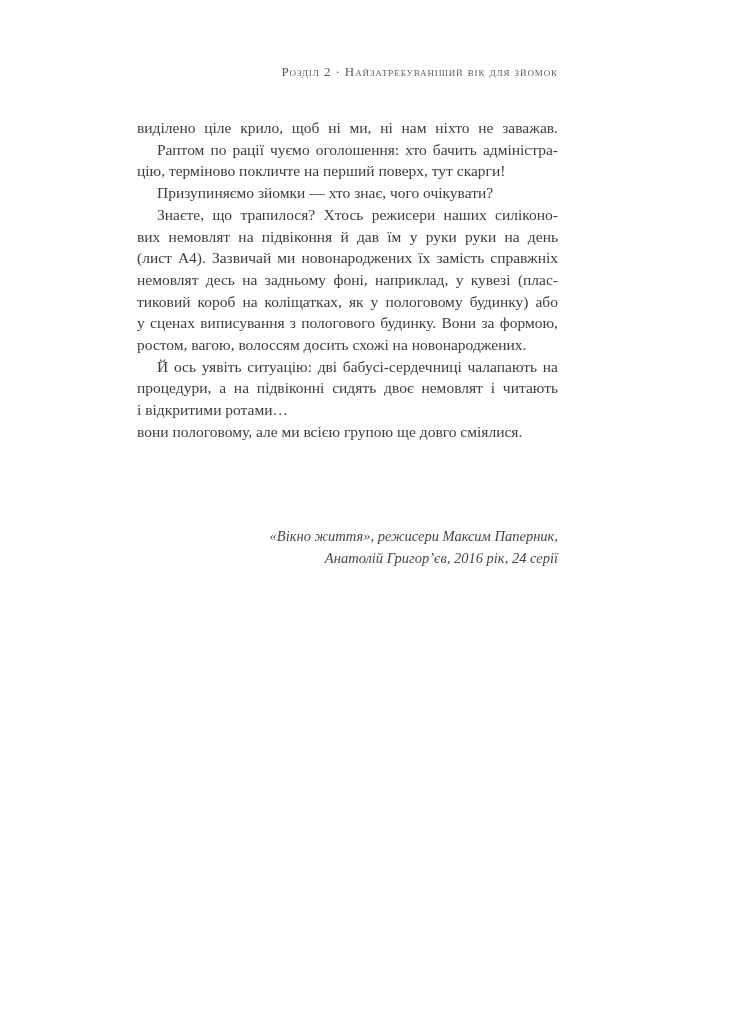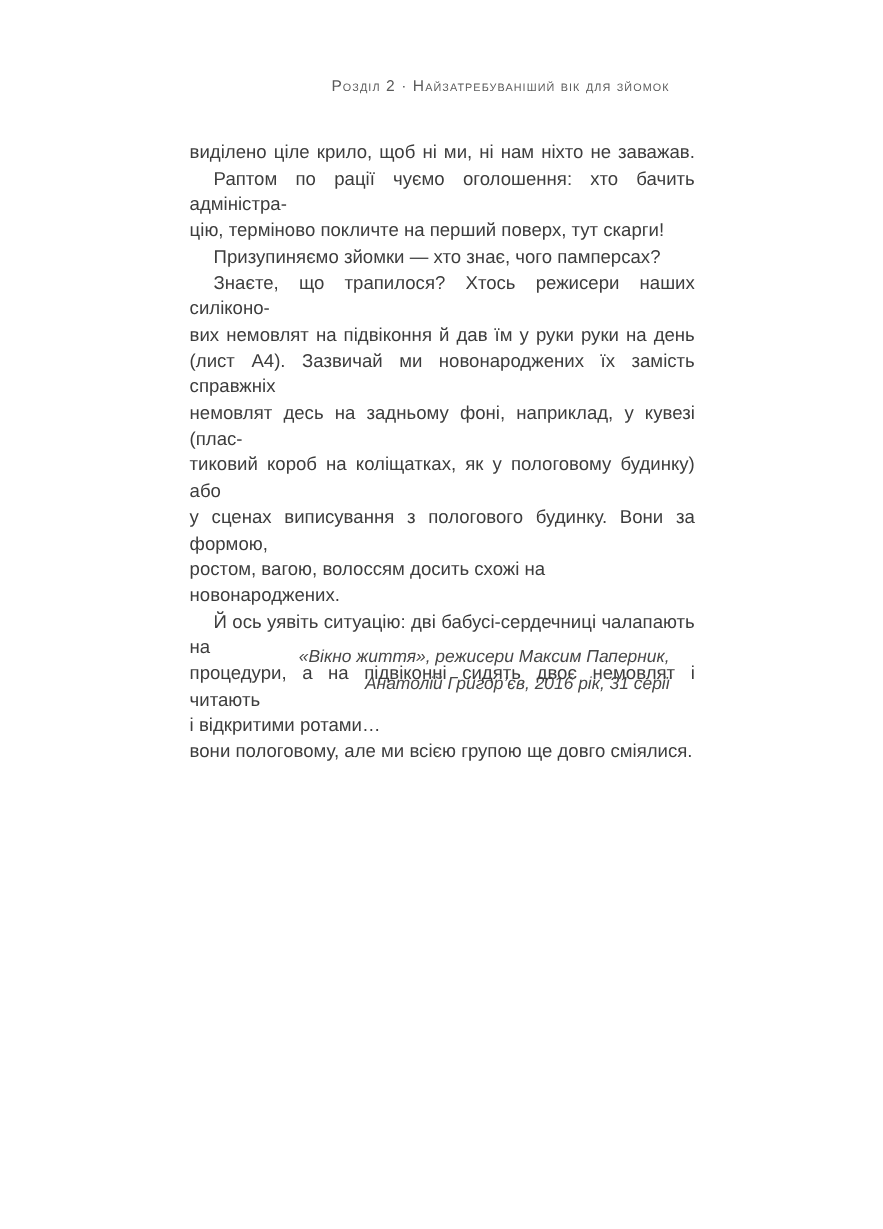--- a/index.html
+++ b/index.html
@@ -6,21 +6,21 @@
     margin: 0;
     padding: 0;
     background: #ffffff;
   }
   .page {
     position: relative;
     width: 736px;
     height: 849px;
     background: #ffffff;
     overflow: hidden;
-    font-family: Liberation Sans, sans-serif;
+    font-family: Liberation Serif, serif;
   }
   .running-header {
     position: absolute;
     top: 64px;
     left: 137px;
     width: 421px;
     text-align: right;
     font-size: 13px;
     letter-spacing: 0.9px;
     font-variant: small-caps;
@@ -28,21 +28,20 @@
     white-space: nowrap;
   }
   .text-block {
     position: absolute;
     top: 117px;
     left: 137px;
     width: 421px;
     font-size: 15.5px;
     line-height: 21.7px;
     color: #3d3d3d;
-    margin-left: 21px;
   }
   .ln {
     text-align: justify;
     text-align-last: justify;
   }
   .ln.e {
     text-align: left;
     text-align-last: left;
   }
   .ln.ind {
@@ -51,46 +50,45 @@
   .attribution {
     position: absolute;
     top: 526px;
     left: 137px;
     width: 421px;
     text-align: right;
     font-style: italic;
     font-size: 14.5px;
     line-height: 21.8px;
     color: #474747;
-    margin-top: 12px;
   }
 </style>
 </head>
 <body>
 
 <div class="page">
 
   <div class="running-header">Розділ 2 · Найзатребуваніший вік для зйомок</div>
 
   <div class="text-block">
     <div class="ln">виділено ціле крило, щоб ні ми, ні нам ніхто не заважав.</div>
     <div class="ln ind">Раптом по рації чуємо оголошення: хто бачить адміністра-</div>
     <div class="ln e">цію, терміново покличте на перший поверх, тут скарги!</div>
-    <div class="ln e ind">Призупиняємо зйомки — хто знає, чого памперсах?</div>
+    <div class="ln e ind">Призупиняємо зйомки — хто знає, чого очікувати?</div>
     <div class="ln ind">Знаєте, що трапилося? Хтось режисери наших силіконо-</div>
     <div class="ln">вих немовлят на підвіконня й дав їм у руки руки на день</div>
     <div class="ln">(лист А4). Зазвичай ми новонароджених їх замість справжніх</div>
     <div class="ln">немовлят десь на задньому фоні, наприклад, у кувезі (плас-</div>
     <div class="ln">тиковий короб на коліщатках, як у пологовому будинку) або</div>
     <div class="ln">у сценах виписування з пологового будинку. Вони за формою,</div>
     <div class="ln e">ростом, вагою, волоссям досить схожі на новонароджених.</div>
     <div class="ln ind">Й ось уявіть ситуацію: дві бабусі-сердечниці чалапають на</div>
     <div class="ln">процедури, а на підвіконні сидять двоє немовлят і читають</div>
     <div class="ln e">і відкритими ротами…</div>
     <div class="ln e">вони пологовому, але ми всією групою ще довго сміялися.</div>
   </div>
 
   <div class="attribution">
     <div>«Вікно життя», режисери Максим Паперник,</div>
-    <div>Анатолій Григор’єв, 2016 рік, 31 серії</div>
+    <div>Анатолій Григор’єв, 2016 рік, 24 серії</div>
   </div>
 
 </div>
 
 </body></html>

